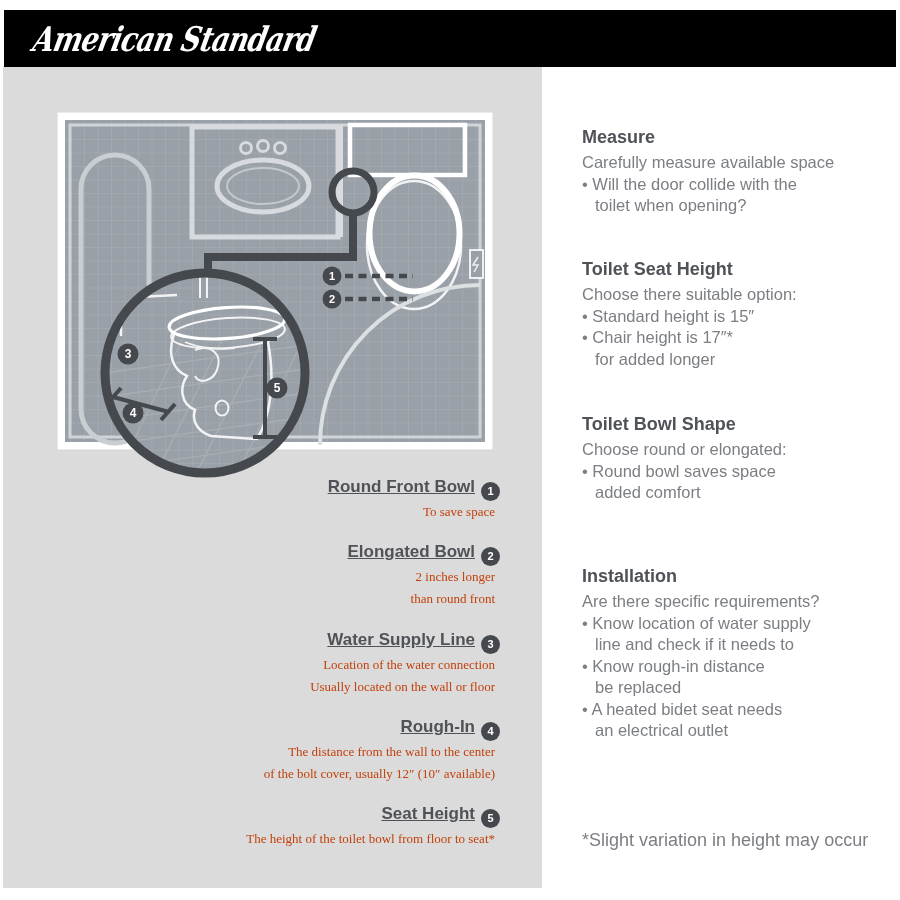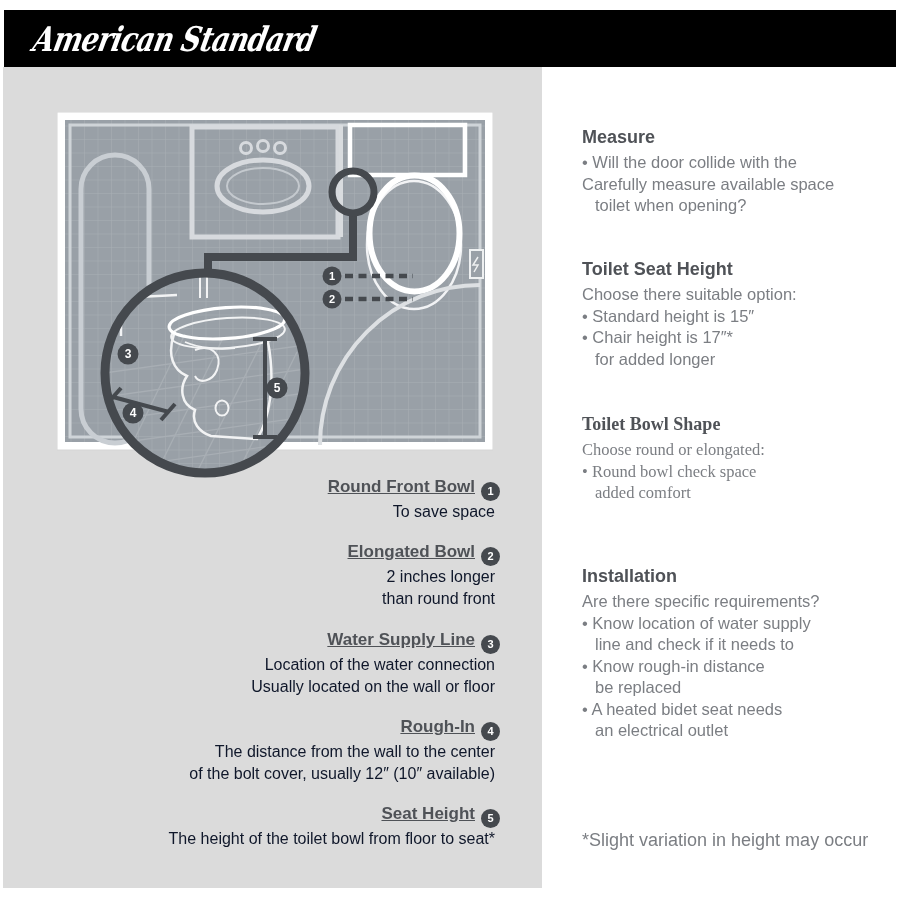--- a/index.html
+++ b/index.html
@@ -15,21 +15,21 @@
 
   
   .panel{position:absolute;left:3px;top:67px;width:539px;height:821px;background:#dbdbdb;}
 
   
   .blueprint{position:absolute;left:57px;top:112px;width:436px;height:372px;}
 
   
   .leg{position:absolute;right:400px;width:470px;text-align:right;}
   .leg-t{font-size:17px;font-weight:bold;color:#4f5257;line-height:22px;white-space:nowrap;text-decoration:underline;}
-  .leg-l{font-size:16px;color:#0f172a;line-height:22px;padding-right:5px;white-space:nowrap;}
+  .leg-l{font-size:13px;color:#c2410c;line-height:22px;padding-right:5px;white-space:nowrap;font-family:Liberation Serif, serif;}
   .lbadge{display:inline-flex;align-items:center;justify-content:center;width:19px;height:19px;
           border-radius:50%;background:#45494e;color:#fff;font-size:11px;font-weight:bold;
           margin-left:6px;vertical-align:-3px;}
 
   
   .sec{position:absolute;left:582px;width:310px;}
   .sec-h{font-size:18px;font-weight:bold;color:#4f5257;line-height:23px;margin-bottom:3px;}
   .sec-line{font-size:16.5px;color:#7b7e83;line-height:21.5px;white-space:nowrap;}
   .sec-line.b2{padding-left:13px;}
   .footnote{position:absolute;left:582px;top:830px;font-size:18px;color:#7b7e83;}
@@ -183,35 +183,35 @@
         <div class="leg-l">of the bolt cover, usually 12″ (10″ available)</div>
       </div>
       <div class="leg" style="top: 803px;">
         <div class="leg-t">Seat Height<span class="lbadge">5</span></div>
         <div class="leg-l">The height of the toilet bowl from floor to seat*</div>
       </div>
     </div>
   <div id="sections">
       <div class="sec" style="top: 126px;">
         <div class="sec-h">Measure</div>
+        <div class="sec-line">Carefully measure available space</div>
         <div class="sec-line b1">• Will the door collide with the</div>
-        <div class="sec-line">Carefully measure available space</div>
         <div class="sec-line b2">toilet when opening?</div>
       </div>
       <div class="sec" style="top: 258px;">
         <div class="sec-h">Toilet Seat Height</div>
         <div class="sec-line">Choose there suitable option:</div>
         <div class="sec-line b1">• Standard height is 15″</div>
         <div class="sec-line b1">• Chair height is 17″*</div>
         <div class="sec-line b2">for added longer</div>
       </div>
-      <div class="sec" style="top: 413px; font-family: Liberation Serif, serif;">
+      <div class="sec" style="top: 413px;">
         <div class="sec-h">Toilet Bowl Shape</div>
         <div class="sec-line">Choose round or elongated:</div>
-        <div class="sec-line b1">• Round bowl check space</div>
+        <div class="sec-line b1">• Round bowl saves space</div>
         <div class="sec-line b2">added comfort</div>
       </div>
       <div class="sec" style="top: 565px;">
         <div class="sec-h">Installation</div>
         <div class="sec-line">Are there specific requirements?</div>
         <div class="sec-line b1">• Know location of water supply</div>
         <div class="sec-line b2">line and check if it needs to</div>
         <div class="sec-line b1">• Know rough-in distance</div>
         <div class="sec-line b2">be replaced</div>
         <div class="sec-line b1">• A heated bidet seat needs</div>

